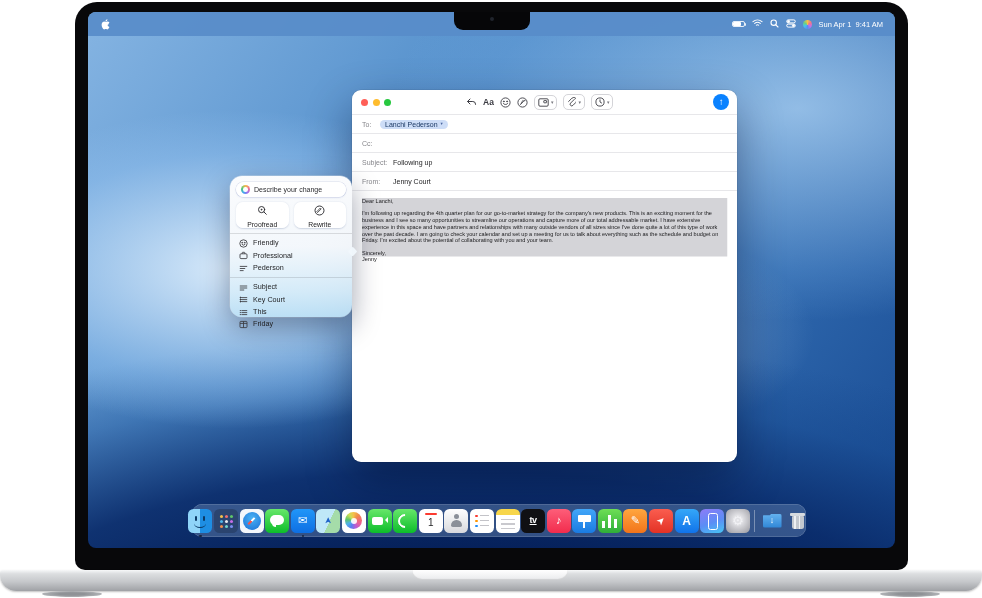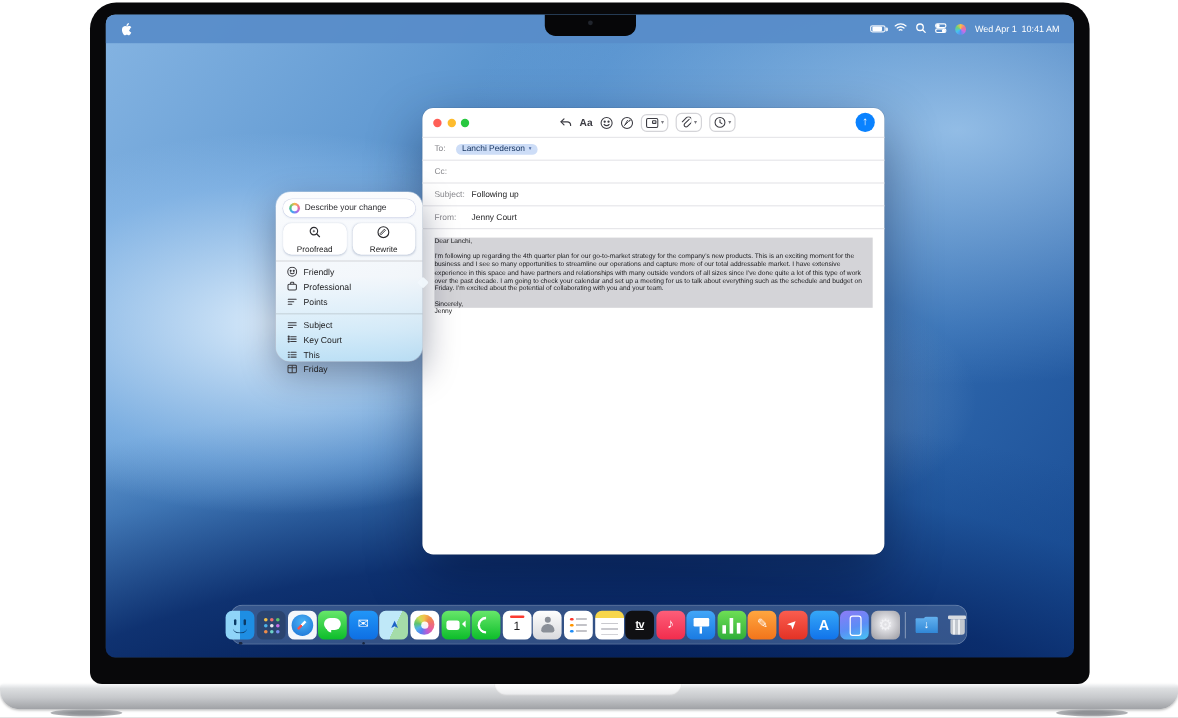--- a/index.html
+++ b/index.html
@@ -73,21 +73,21 @@
     align-items:center; gap:3px; font-size:7px; color:#15335f; }
   .pill .chev { font-size:4.5px; color:#4a66a0; }
   .mail-body { padding:7px 10px 0; height:272px; overflow:hidden; }
   .body-scale { width:487px; transform:scale(.75); transform-origin:0 0;
     font-size:7.4px; line-height:8.7px; color:#1b1b1d; }
   .selection { background:var(--selection-gray,#d4d4d8); }
   .body-scale p { margin:0 0 8.7px; }
   .body-scale p.tight { margin:0; }
 
   
-  .wt-panel { position:absolute; left:142px; top:148px; width:122px; height:141px; z-index:10;
+  .wt-panel { position:absolute; left:142px; top:164px; width:122px; height:141px; z-index:10;
     border-radius:12px; padding:5px 0 4px;
     background:linear-gradient(180deg,rgba(253,253,254,.98) 0%,rgba(246,249,252,.96) 50%,rgba(214,236,249,.94) 82%,rgba(189,225,246,.93) 100%);
     box-shadow:0 10px 28px rgba(2,12,45,.38), 0 0 0 .5px rgba(255,255,255,.55); }
   .wt-pointer { position:absolute; right:-3.5px; top:72px; width:7px; height:7px;
     background:rgba(240,247,252,.96); transform:rotate(45deg); border-radius:1.5px; }
   .wt-input { margin:1px 6px 5px; height:15px; border-radius:8px; background:rgba(255,255,255,.92);
     box-shadow:0 0 0 .6px rgba(150,160,200,.35), 0 1px 2px rgba(120,140,200,.18);
     display:flex; align-items:center; gap:4px; padding:0 5px; }
   .ai-ring { width:9px; height:9px; border-radius:50%; position:relative; flex:0 0 auto;
     background:conic-gradient(#f6b94a,#ef6f92,#a36bee,#3fa9f2,#53c878,#f6b94a); }
@@ -223,22 +223,22 @@
         <span>
           <svg width="10" height="9" viewBox="0 0 10 9" fill="none" stroke="#fff" stroke-width="1">
               <rect x="0.7" y="0.9" width="8.6" height="3" rx="1.5"></rect>
               <rect x="0.7" y="5.1" width="8.6" height="3" rx="1.5"></rect>
               <circle cx="2.6" cy="2.4" r="1" fill="#fff"></circle>
               <circle cx="7.4" cy="6.6" r="1" fill="#fff"></circle>
             </svg>
         </span>
         <span class="siri-dot"></span>
         <span class="clock">
-          <span>Wed Apr 1</span>
-          <span>10:41 AM</span>
+          <span>Sun Apr 1</span>
+          <span>9:41 AM</span>
         </span>
       </div>
     </div>
     <div class="notch">
       <span class="camera-dot"></span>
     </div>
 
     <div class="mail-window">
       <div class="titlebar">
         <span class="tl red"></span>
@@ -363,21 +363,21 @@
         <span><svg width="9" height="9" viewBox="0 0 9 9" fill="none" stroke="#3a3a3f" stroke-width="0.85">
               <rect x="1" y="2.8" width="7" height="4.8" rx="1"></rect>
               <path d="M3.2 2.8V1.9a.6.6 0 0 1 .6-.6h1.4a.6.6 0 0 1 .6.6v.9"></path>
             </svg></span>
         <span class="wt-row-label">Professional</span>
       </div>
       <div class="wt-row">
         <span><svg width="9" height="9" viewBox="0 0 9 9" fill="none" stroke="#3a3a3f" stroke-width="0.85" stroke-linecap="round">
               <path d="M1.2 2.4h6.6M1.2 4.5h4.6M1.2 6.6h3"></path>
             </svg></span>
-        <span class="wt-row-label">Points</span>
+        <span class="wt-row-label">Pederson</span>
       </div>
       <div class="wt-divider"></div>
       <div class="wt-row">
         <span><svg width="9" height="9" viewBox="0 0 9 9" fill="none" stroke="#3a3a3f" stroke-width="0.85" stroke-linecap="round">
               <path d="M1.2 3h6.6M1.2 5h6.6M1.2 7h3.6"></path>
             </svg></span>
         <span class="wt-row-label">Subject</span>
       </div>
       <div class="wt-row">
         <span><svg width="9" height="9" viewBox="0 0 9 9" fill="none" stroke="#3a3a3f" stroke-width="0.85" stroke-linecap="round">

